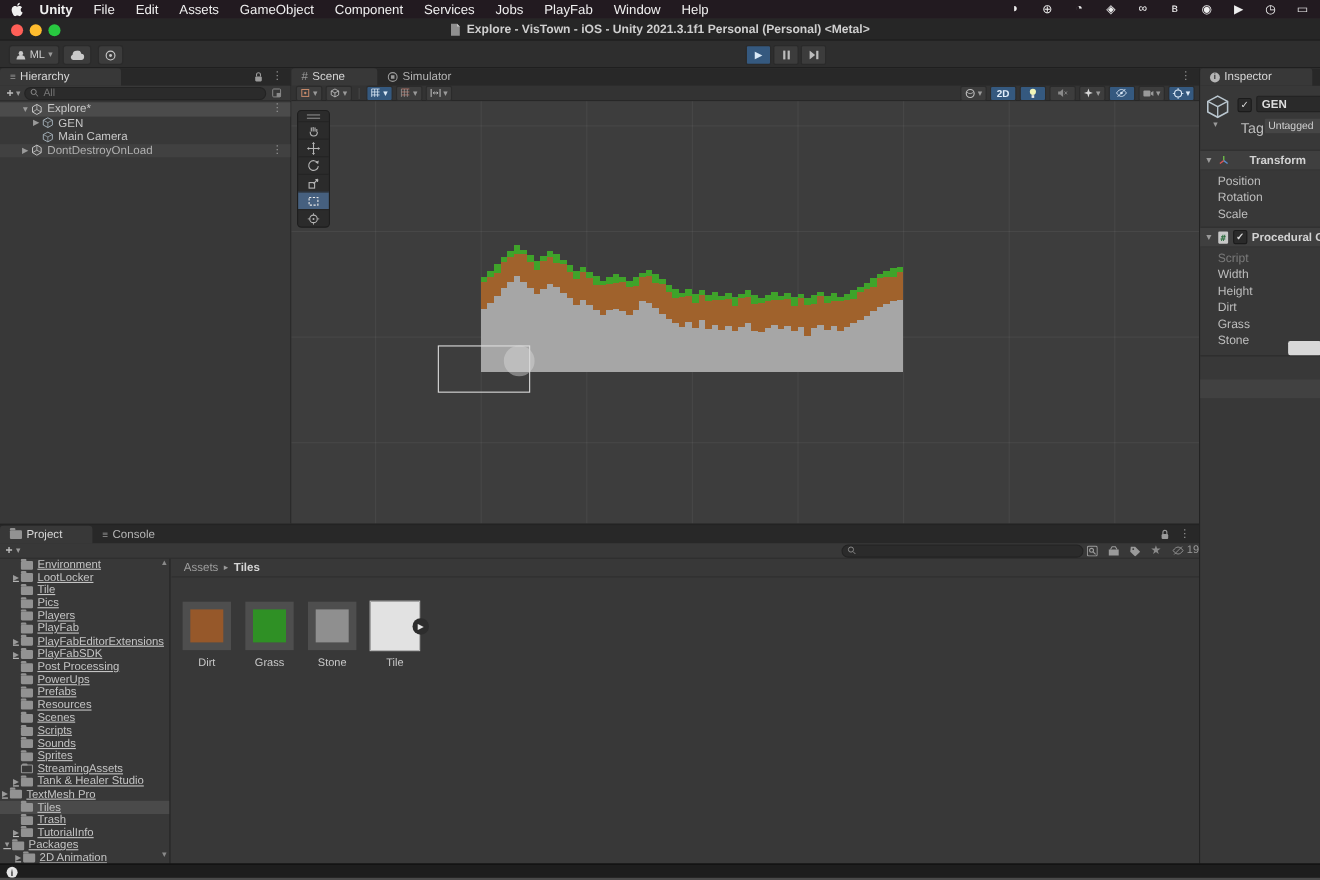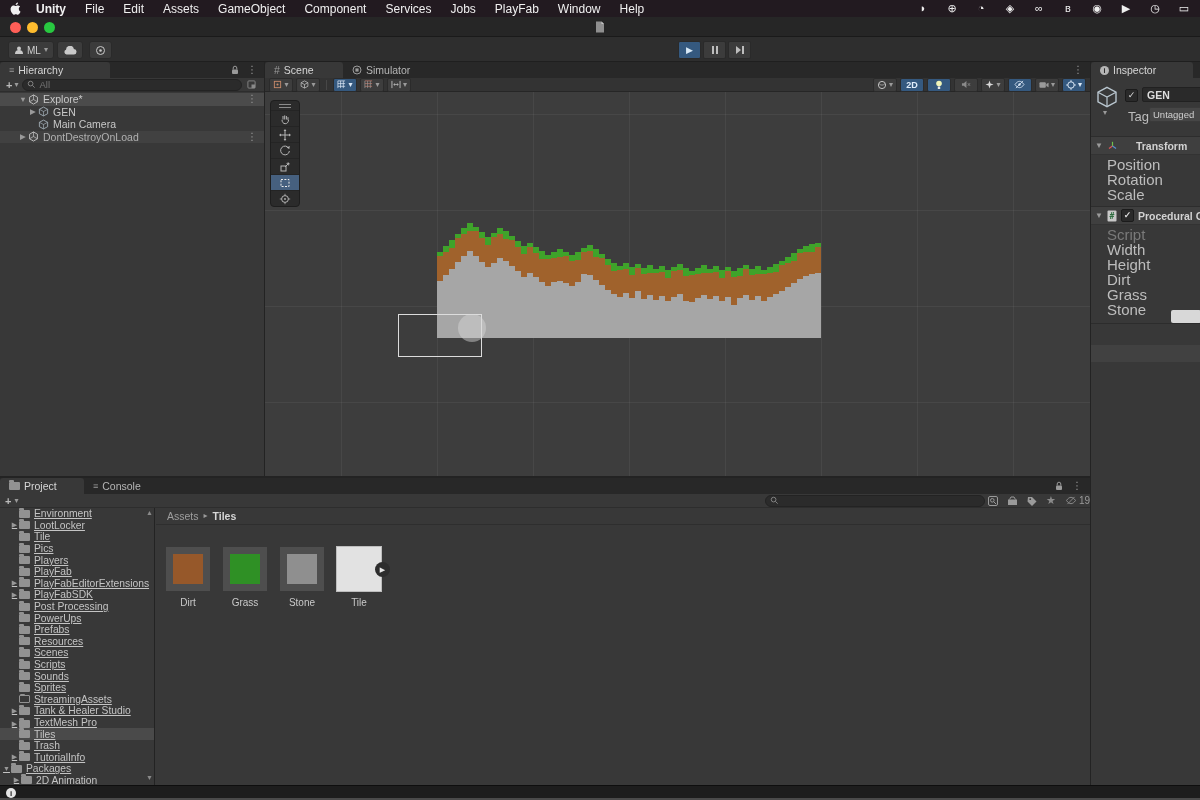--- a/index.html
+++ b/index.html
@@ -74,21 +74,21 @@
   #tool-palette{position:absolute;left:5px;top:8px;width:28px;background:#2b2b2b;border:1px solid #1e1e1e;border-radius:4px;overflow:hidden;}
   #tool-handle{height:9px;display:flex;align-items:center;justify-content:center;}
   #tool-handle i{display:block;width:12px;height:1px;background:#8a8a8a;box-shadow:0 3px 0 #8a8a8a;margin-top:-3px;}
   .toolcell{height:15px;display:flex;align-items:center;justify-content:center;border-top:1px solid #242424;}
   .toolcell.active{background:#46607f;}
   #selection-rect{position:absolute;left:133px;top:222px;width:82px;height:41px;border:1px solid #dcdcdc;}
   #cursor-blob{position:absolute;left:193px;top:222px;width:28px;height:28px;border-radius:50%;background:rgba(218,218,218,0.45);}
 
   
   #inspector{left:1090px;top:62px;width:110px;height:723px;background:#383838;border-left:1px solid #232323;box-sizing:border-box;overflow:hidden;}
-  .irow{height:15px;display:flex;align-items:center;padding-left:16px;font-size:15px;color:#bdbdbd;}
+  .irow{height:15px;display:flex;align-items:center;padding-left:16px;font-size:11px;color:#bdbdbd;}
   .irow.dim{color:#7a7a7a;}
   .comp-head{height:17px;display:flex;align-items:center;background:#3f3f3f;border-top:1px solid #2d2d2d;border-bottom:1px solid #333;
              font-weight:bold;font-size:10.5px;color:#d2d2d2;gap:4px;padding-left:4px;white-space:nowrap;}
   .checkbox{width:11px;height:11px;background:#2a2a2a;border:1px solid #1b1b1b;border-radius:2px;color:#ddd;
             font-size:9px;line-height:11px;text-align:center;flex:none;}
   .ifield{background:#2a2a2a;border:1px solid #212121;border-radius:2px;color:#ddd;}
 
   
   #project{left:0;top:476px;width:1090px;height:309px;background:#383838;border-top:2px solid #232323;box-sizing:border-box;}
   #proj-body{position:absolute;left:0;top:30px;width:1090px;height:277px;}
@@ -160,20 +160,21 @@
     <span class="traffic" style="left:10px;background:#ff5f57;"></span>
     <span class="traffic" style="left:27px;background:#febc2e;"></span>
     <span class="traffic" style="left:44px;background:#28c840;"></span>
     <div id="title-center">
       <span>
         <svg width="10" height="12" viewBox="0 0 10 12">
             <path d="M1 .5h5.5L9 3v8.5H1z" fill="#8f8f8f"></path>
             <path d="M6.5.5L9 3H6.5z" fill="#c9c9c9"></path>
           </svg>
       </span>
+      <span>Explore - VisTown - iOS - Unity 2021.3.1f1 Personal (Personal) &lt;Metal&gt;</span>
     </div>
   </div>
 
   <div id="toolbar" class="abs">
     <div class="tbtn abs" style="left:8px;top:4px;">
       <span>
           <svg width="10" height="10" viewBox="0 0 10 10">
             <circle cx="5" cy="3.4" r="2" fill="#c9c9c9"></circle>
             <path d="M1 9a4 4 0 0 1 8 0z" fill="#c9c9c9"></path>
           </svg>
@@ -863,21 +864,21 @@
           <div class="prow" style="padding-left: 10px;">
             <span class="exp"></span>
             <span class="folder empty"></span>
             <span>StreamingAssets</span>
           </div>
           <div class="prow" style="padding-left: 10px;">
             <span class="exp">▶</span>
             <span class="folder"></span>
             <span>Tank &amp; Healer Studio</span>
           </div>
-          <div class="prow" style="padding-left: 10px; align-items: flex-end;">
+          <div class="prow" style="">
             <span class="exp">▶</span>
             <span class="folder"></span>
             <span>TextMesh Pro</span>
           </div>
           <div class="prow selected" style="padding-left: 10px;">
             <span class="exp"></span>
             <span class="folder"></span>
             <span>Tiles</span>
           </div>
           <div class="prow" style="padding-left: 10px;">

